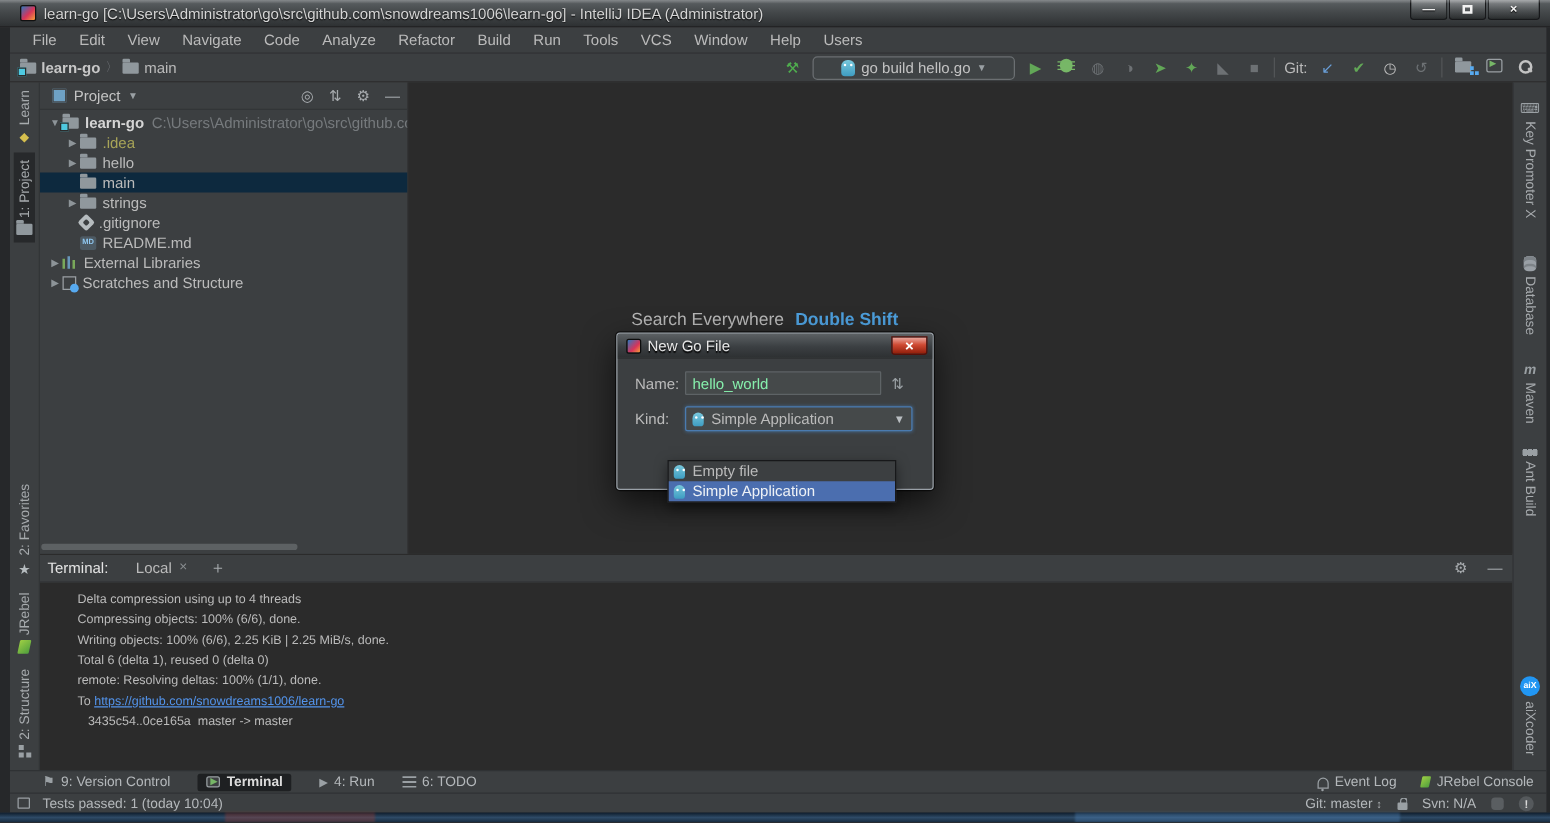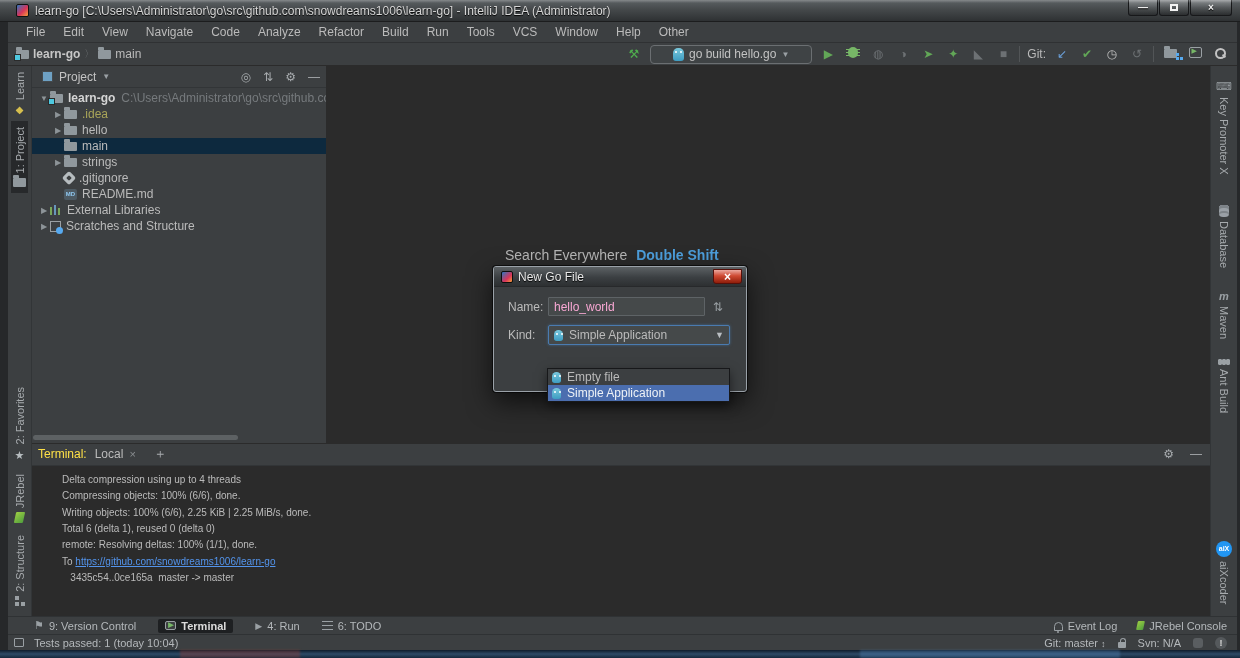--- a/index.html
+++ b/index.html
@@ -160,39 +160,39 @@
     background:linear-gradient(135deg,#2b78c0,#d8345a 60%,#f6a03a); }
   .dlg-title { color:#e8e8e8; font-size:12px; text-shadow:0 1px 1px #000; }
   .dlg-close { margin-left:auto; width:29px; height:15px; border-radius:0 0 3px 3px;
     border:1px solid #55100a; display:flex; align-items:center; justify-content:center;
     background:linear-gradient(180deg,#eba9a0 0%,#cf4a33 45%,#8f1d0a 100%);
     color:#fff; font-weight:bold; font-size:12px; line-height:1; cursor:default; }
   .dlg-body { padding:10px 12px 0 14px; position:relative;border-radius:13px; }
   .dlg-row { display:flex; align-items:center; margin-bottom:9px; }
   .dlg-label { width:40px; color:#bbbbbb; }
   .dlg-input { width:157px; height:19px; background:#45494a; border:1px solid #5e6366; border-radius:1px;
-    color:#f9a8d4; font-size:12px; font-family:"Liberation Sans",sans-serif; padding:0 5px; outline:none; }
+    color:#86efac; font-size:12px; font-family:"Liberation Sans",sans-serif; padding:0 5px; outline:none; }
   .dlg-updown { margin-left:8px; color:#9aa0a4; font-size:12px; }
   .dlg-combo { width:182px; height:20px; background:#45494a; border:1px solid #4a7bb0; border-radius:2px;
     display:flex; align-items:center; gap:6px; padding:0 5px; cursor:default; position:relative;
     box-shadow:0 0 3px rgba(74,136,199,.55); }
   .dlg-combo .arrow { margin-left:auto; color:#b9bec2; font-size:9px; }
-  .combo-popup { position:absolute; left:53px; top:81px; width:183px; background:#3c3f41;
+  .combo-popup { position:absolute; left:40px; top:81px; width:183px; background:#3c3f41;
     border:1px solid #17181a; z-index:6; box-shadow:0 4px 10px rgba(0,0,0,.5); }
   .popup-item { height:16px; display:flex; align-items:center; gap:6px; padding:0 4px;
     color:#bbbbbb; cursor:default; }
   .popup-item .i-go { width:9px; height:11px; }
   .popup-item.selected { background:#4b6eaf; color:#eef2f6; }
 
   
   .terminal { height:182px; display:flex; flex-direction:column; background:#2b2b2b;
     border-top:1px solid #2b2b2b; }
   .term-header { height:22px; background:#3c3f41; display:flex; align-items:center; padding:0 8px 0 6px;
     border-bottom:1px solid #323537; }
-  .term-title { color:#fde047; }
+  .term-title { color:#e5e5e5; margin-right:14px; }
   .term-tab { display:flex; align-items:center; gap:6px; padding:0 8px; color:#bbbbbb; cursor:default; }
   .term-tab .x { color:#8a8e91; font-size:11px; }
   .term-plus { margin-left:10px; color:#a7abae; font-size:13px; cursor:default; }
   .term-hdr-icons { margin-left:auto; display:flex; gap:16px; color:#a7abae; }
   .term-body { flex:1; padding:6px 0 0 30px; font-family:Liberation Sans, sans-serif; font-size:10px;
     color:#bbbbbb; overflow:hidden; }
   .tline { white-space:pre; line-height:16.4px; }
   .tlink { color:#5394ec; text-decoration:underline; cursor:pointer; }
   .cursor-box { display:inline-block; width:7px; height:13px; border:1px solid #c0c0c0;
     vertical-align:-2px; margin-left:2px; }
@@ -251,21 +251,21 @@
       <span class="menu-item">Navigate</span>
       <span class="menu-item">Code</span>
       <span class="menu-item">Analyze</span>
       <span class="menu-item">Refactor</span>
       <span class="menu-item">Build</span>
       <span class="menu-item">Run</span>
       <span class="menu-item">Tools</span>
       <span class="menu-item">VCS</span>
       <span class="menu-item">Window</span>
       <span class="menu-item">Help</span>
-      <span class="menu-item">Other</span>
+      <span class="menu-item">Users</span>
     </div>
 
     <div class="toolbar">
       <div class="breadcrumbs">
         <span class="crumb">
           <span class="i-folder root"></span>
           <b>learn-go</b>
         </span>
         <span class="crumb-sep">〉</span>
         <span class="crumb">

